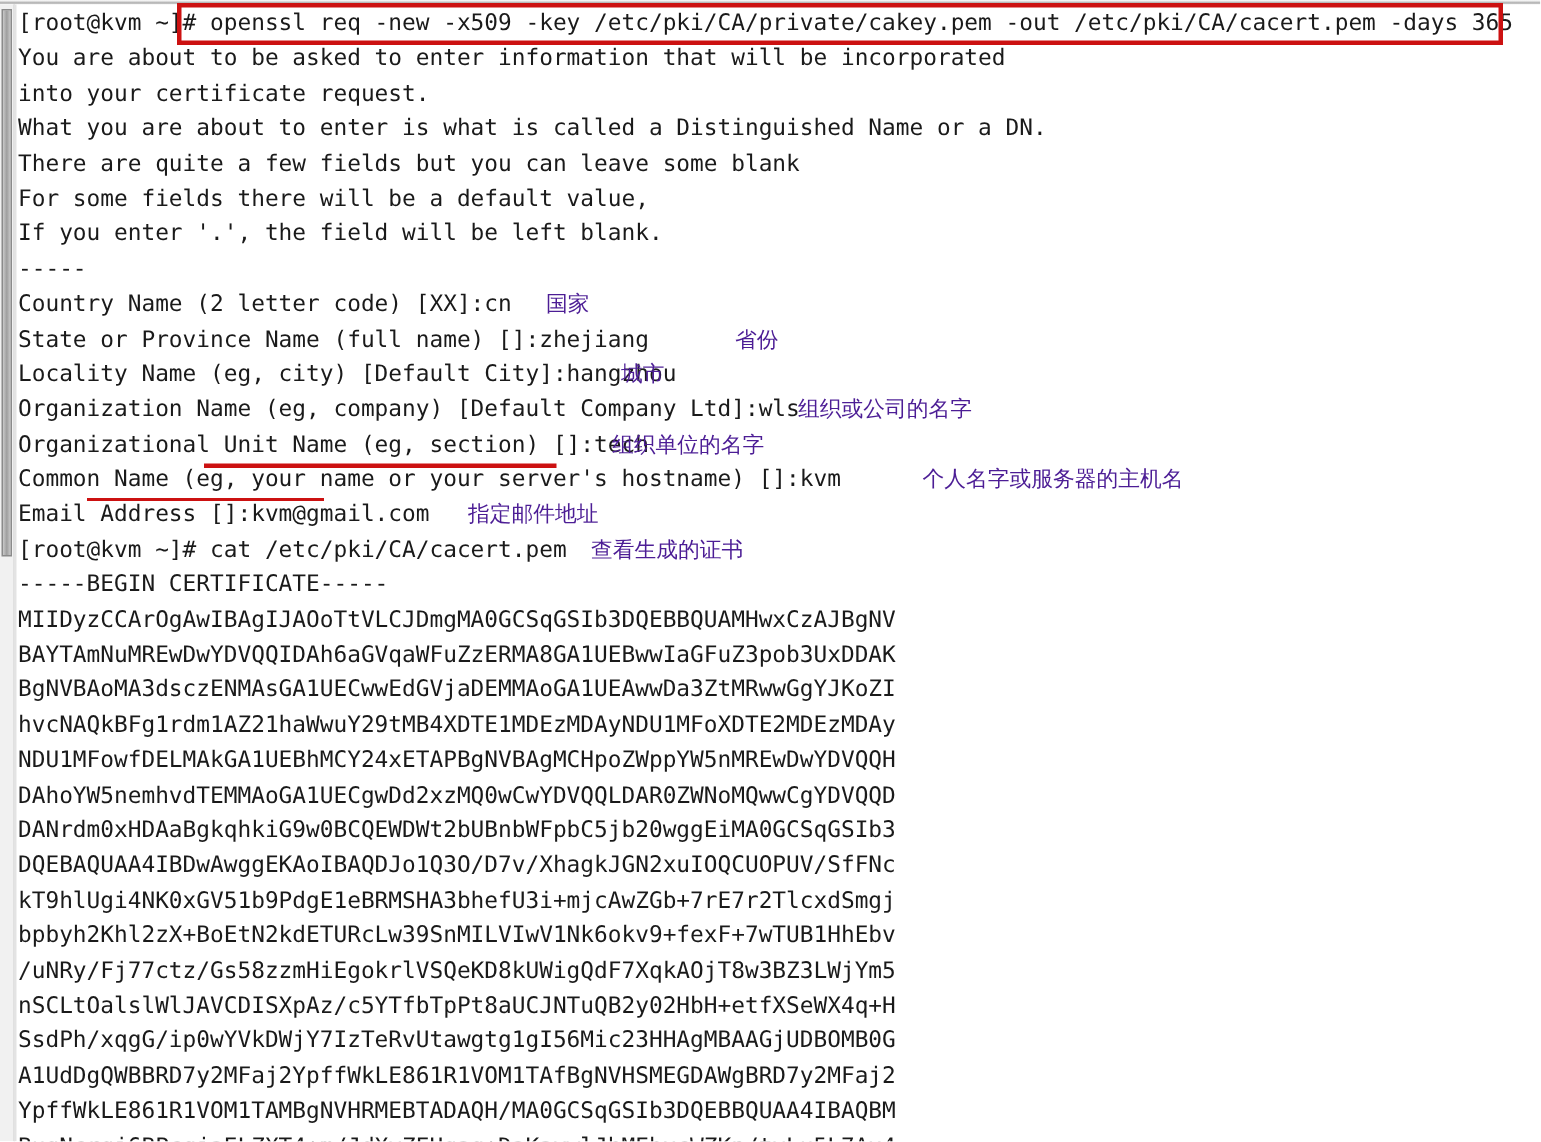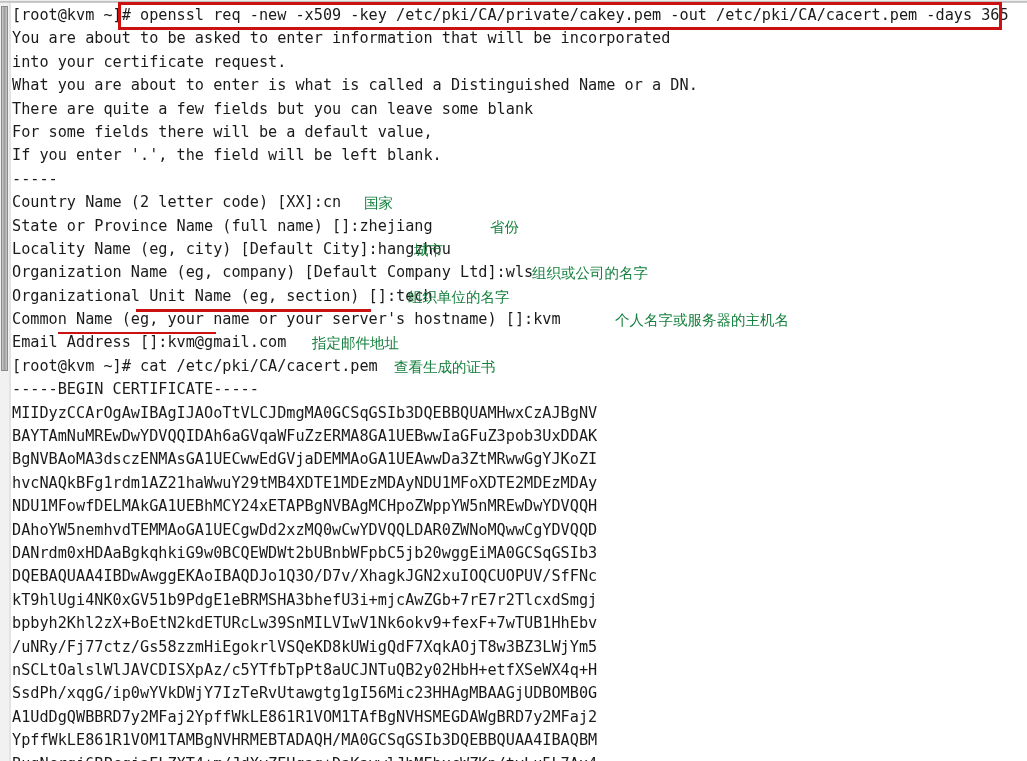--- a/index.html
+++ b/index.html
@@ -58,21 +58,21 @@
     line-height: 23.4px;
     white-space: pre;
     letter-spacing: 0px;
   }
   .line {
     position: relative;
     height: 23.4px;
     white-space: pre;
   }
   .cn {
-    color: #15803d;
+    color: #4c1d95;
     font-family: "DejaVu Sans", "Liberation Sans", sans-serif;
     font-size: 14.5px;
   }
 
   
   .redbox {
     position: absolute;
     left: 118px; top: 2px;
     width: 884px; height: 28px;
     border: 3px solid #cc1111;

